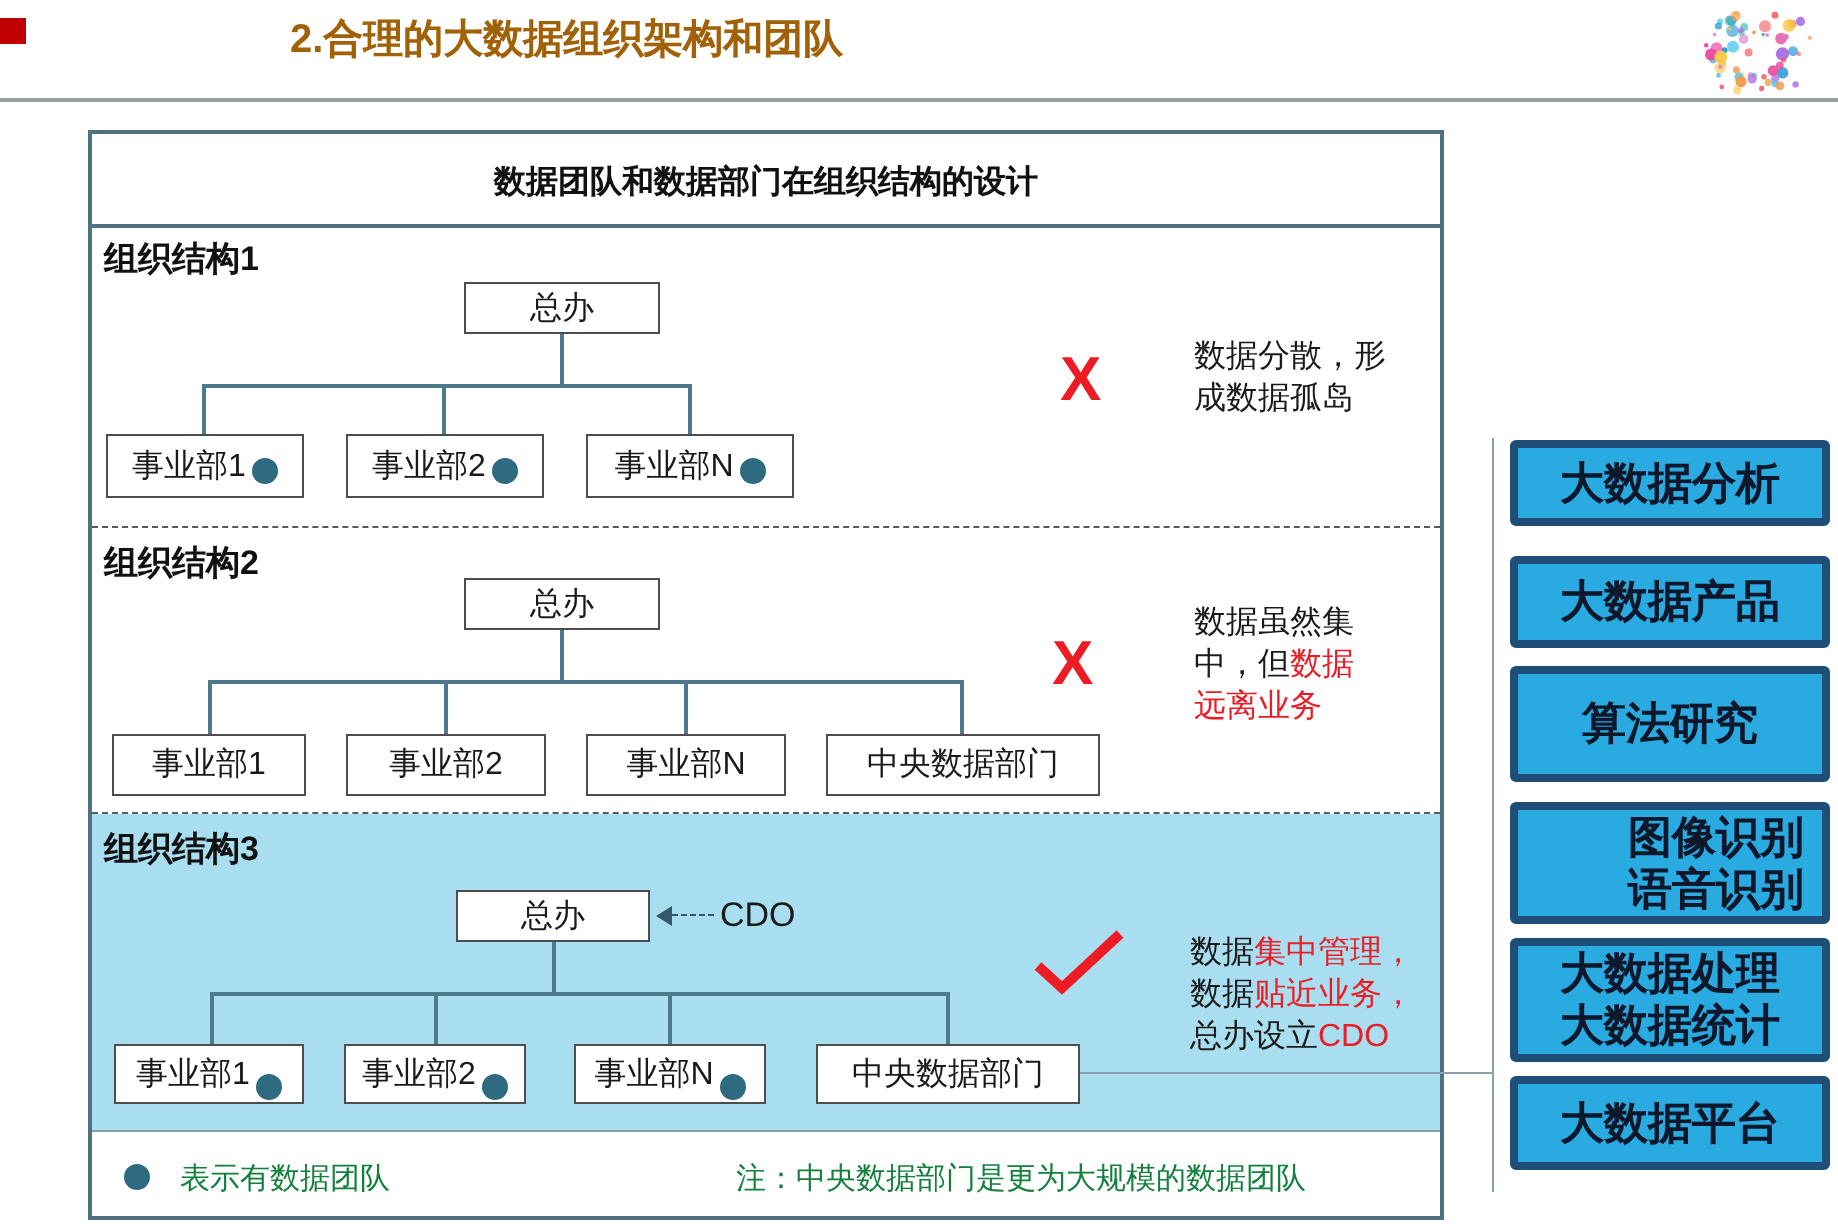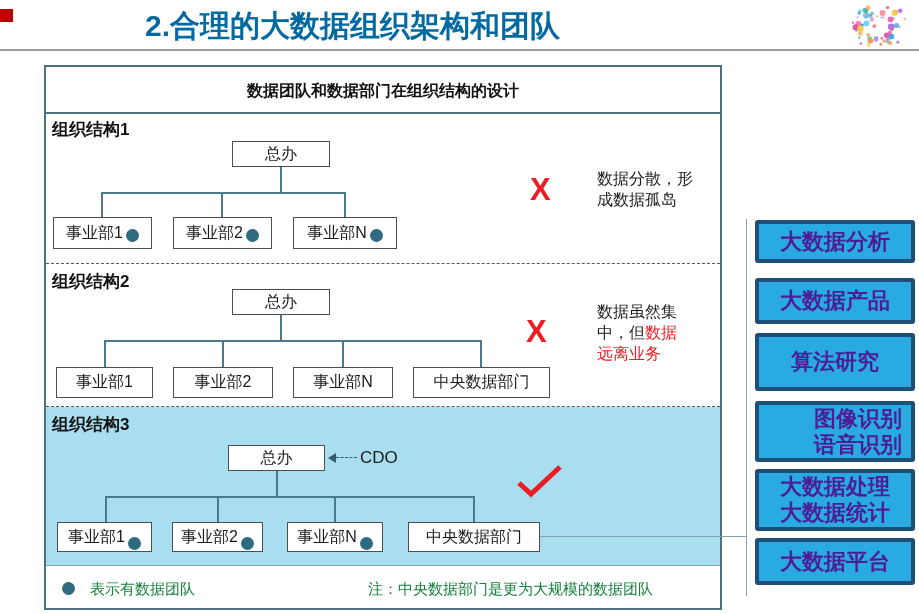--- a/index.html
+++ b/index.html
@@ -1,19 +1,19 @@
 <!DOCTYPE html>
 <html><head>
 <meta charset="utf-8">
 <style>
   html,body{margin:0;padding:0;background:#fff;}
   .canvas{position:relative;width:919px;height:614px;background:#fff;overflow:hidden;
           font-family:"Liberation Sans","DejaVu Sans",sans-serif;}
   .abs{position:absolute;}
-  .slide-title{font-size:30px;font-weight:bold;color:#0369a1;white-space:nowrap;}
+  .slide-title{font-size:20px;font-weight:bold;color:#a16207;white-space:nowrap;}
   .title-rule{height:2px;background:#9aa0a0;}
   .title-bullet{width:13px;height:13px;background:#c00000;}
   .main-box{border:2px solid #4f7282;background:#fff;box-sizing:border-box;}
   .box-header{font-size:16px;font-weight:bold;color:#111;text-align:center;padding-top:14px;}
   .hdr-rule{height:2px;background:#4f7282;}
   .dashed-sep{border-top:1px dashed #5a5a5a;height:0;}
   .sec3-bg{background:#a9def0;}
   .sec-label{font-size:17px;font-weight:bold;color:#111;}
   .node{background:#fff;border:1px solid #4d4d4d;box-sizing:border-box;color:#1a1a1a;
         font-size:16px;display:flex;align-items:center;justify-content:center;white-space:nowrap;}
@@ -24,21 +24,21 @@
   .x-mark{color:#ed1c24;font-size:31px;font-weight:bold;line-height:1;}
   .note{font-size:16px;line-height:21px;color:#1a1a1a;}
   .note .red{color:#ed1c24;}
   .cdo-line{height:0;border-top:1px dashed #33596b;}
   .cdo-arrow{width:0;height:0;border-top:5px solid transparent;border-bottom:5px solid transparent;
              border-right:8px solid #33596b;}
   .cdo-text{font-size:17px;color:#1a1a1a;white-space:nowrap;}
   .legend-text,.footnote-text{font-size:15px;color:#15803d;white-space:nowrap;}
   .grey-line{background:#8aa0ac;}
   .cap-btn{position:absolute;left:755px;width:160px;box-sizing:border-box;background:#29abe2;
-           border:4px solid #1f4e79;border-radius:3px;color:#4c1d95;font-weight:bold;font-size:22px;
+           border:4px solid #1f4e79;border-radius:3px;color:#0f172a;font-weight:bold;font-size:22px;
            display:flex;flex-direction:column;align-items:center;justify-content:center;
            line-height:26px;text-align:center;cursor:default;}
 </style>
 </head>
 <body>
 
 <div class="canvas">
 
   <div class="abs title-bullet" style="left:0;top:9px;"></div>
   <div class="abs slide-title" style="left:145px;top:6px;">2.合理的大数据组织架构和团队</div>
@@ -189,20 +189,21 @@
   <div class="abs node" style="left:287px;top:522px;width:96px;height:30px;">
     <span>事业部N</span>
       <span class="team-dot dot-low"></span>
     </div>
   <div class="abs node" style="left:408px;top:522px;width:132px;height:30px;">
     <span>中央数据部门</span>
     </div>
   <svg class="abs" style="left:514px;top:462px;" width="52" height="38" viewBox="0 0 52 38">
     <polyline points="5,21 17,32 46,5" stroke="#ed1c24" stroke-width="5" fill="none"></polyline>
   </svg>
+  <div class="abs note" style="left:595px;top:466px;width:114px;"><span>数据</span><span class="red">集中管理，</span><span>数据</span><span class="red">贴近业务，</span><span>总办设立</span><span class="red">CDO</span></div>
 
   <span class="abs team-dot" style="left:62px;top:582px;margin:0;transform:none;"></span>
   <div class="abs legend-text" style="left:90px;top:580px;">表示有数据团队</div>
   <div class="abs footnote-text" style="left:368px;top:580px;">注：中央数据部门是更为大规模的数据团队</div>
 
   <div class="abs grey-line" style="left:540px;top:536px;width:206px;height:1px;"></div>
   <div class="abs grey-line" style="left:746px;top:219px;width:1px;height:377px;"></div>
   <div id="cap-stack">
       <div class="cap-btn" style="top: 220px; height: 43px;">
         <div>大数据分析</div>

